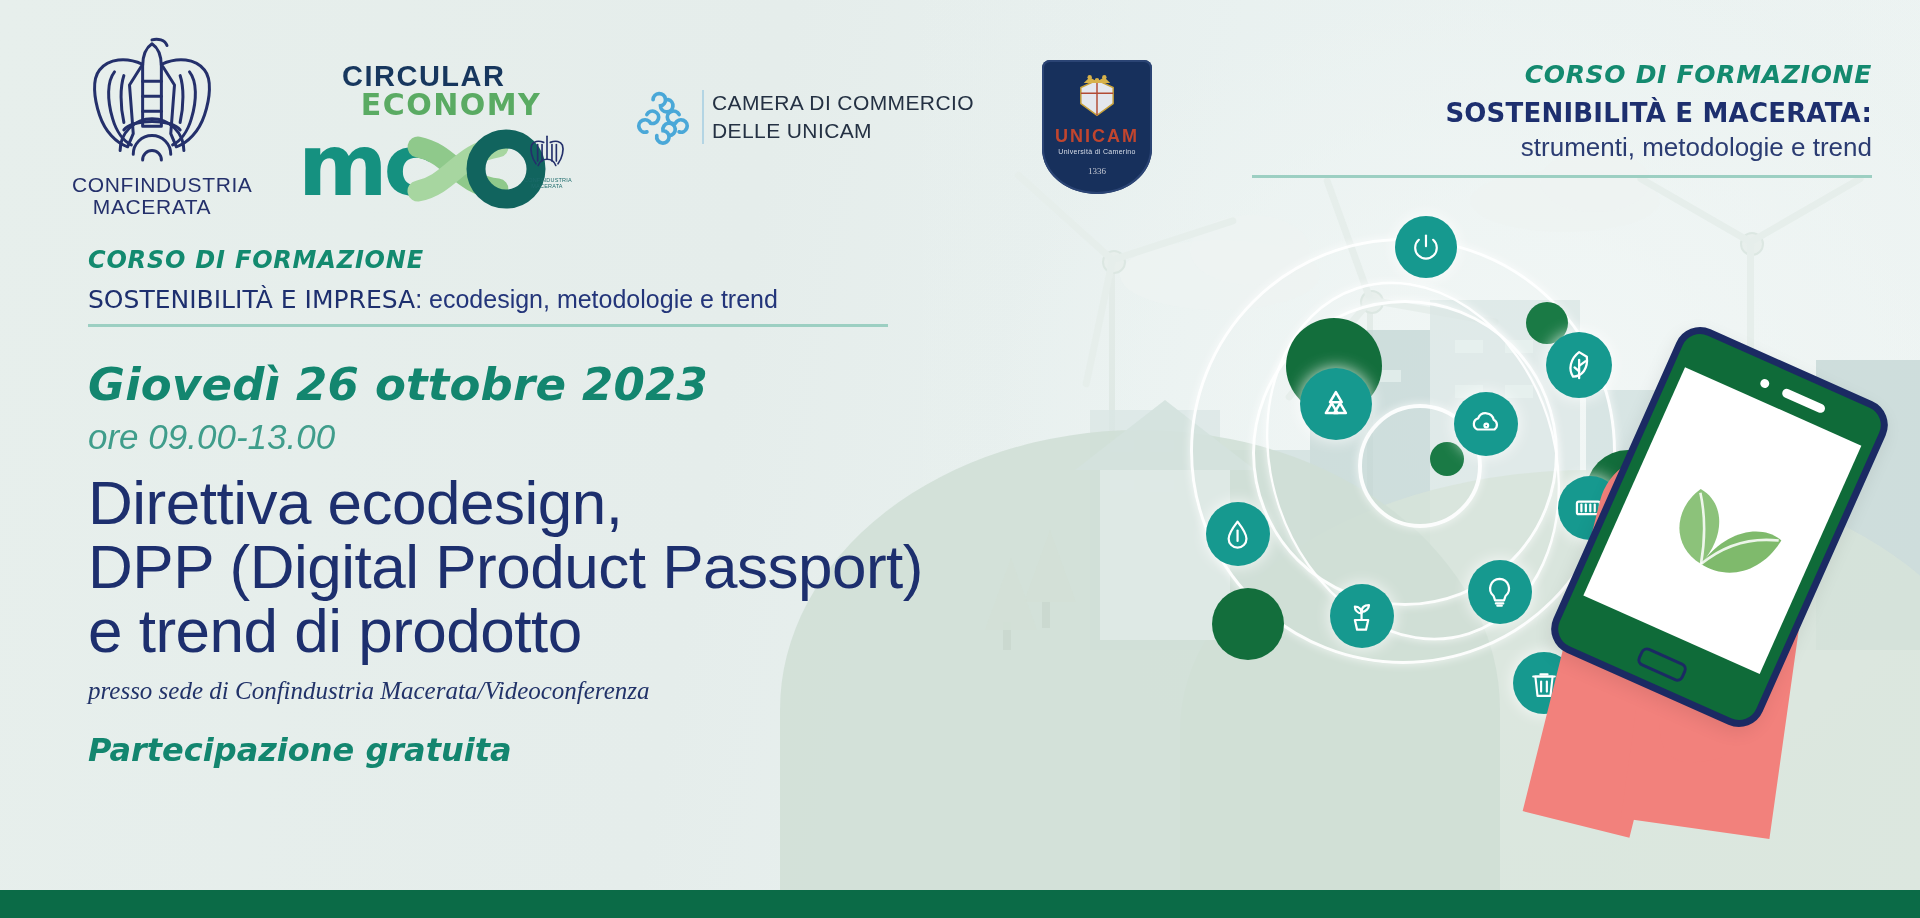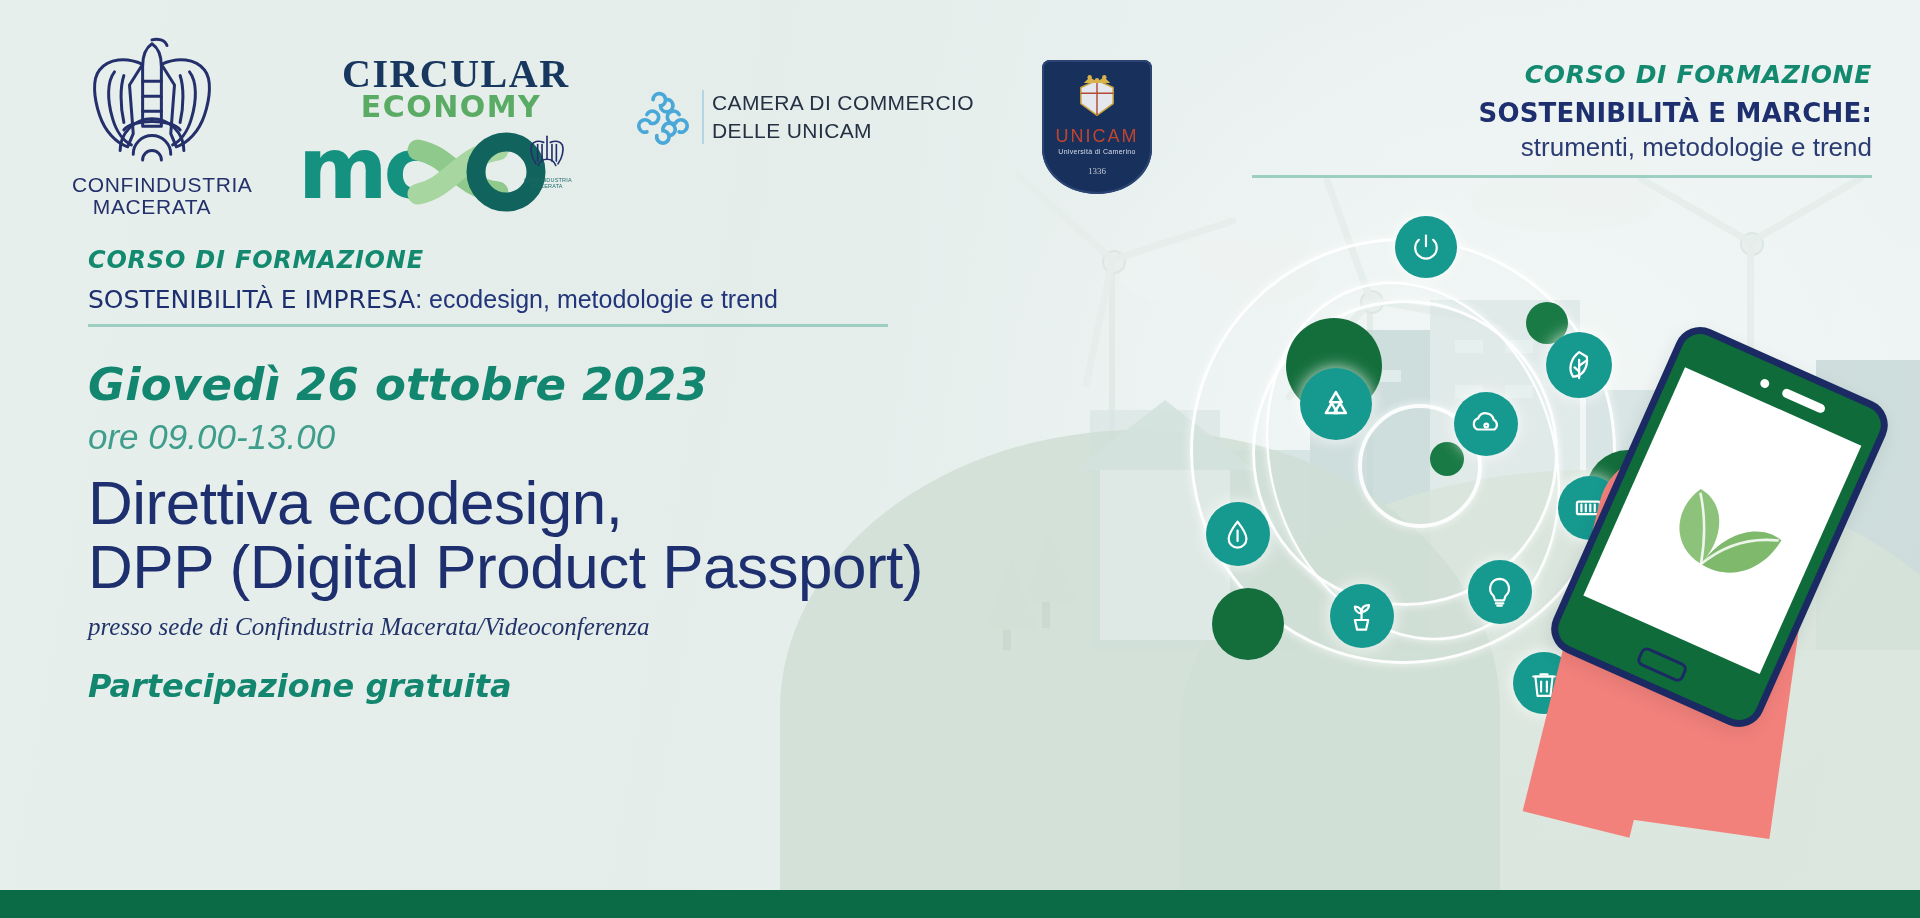--- a/index.html
+++ b/index.html
@@ -69,35 +69,35 @@
   .phone-dot{position:absolute;left:40%;top:16px;width:9px;height:9px;border-radius:50%;background:#ffffff;}
   .phone-home{position:absolute;left:50%;bottom:11px;width:44px;height:14px;margin-left:-22px;
     border:3px solid #1b2a63;border-radius:7px;}
 
   
   .logos{position:absolute;left:0;top:0;width:100%;height:240px;}
   .confind{position:absolute;left:72px;top:28px;width:160px;text-align:center;}
   .confind .name{font-family:"Liberation Sans",sans-serif;color:#24306b;
     font-size:21px;line-height:1.05;letter-spacing:.6px;font-weight:400;}
   .mcx{position:absolute;left:300px;top:55px;width:260px;}
-  .mcx .l1{font-family:Liberation Serif, serif;font-weight:bold;font-size:40px;letter-spacing:1.5px;
-    color:#17375e;line-height:.95;margin-left:42px;}
+  .mcx .l1{font-family:Liberation Sans, sans-serif;font-weight:bold;font-size:29px;letter-spacing:1.5px;
+    color:#17375e;line-height:.95;margin-left:42px;margin-top:8px;}
   .mcx .l2{font-family:"DejaVu Sans",sans-serif;font-weight:bold;font-size:30px;letter-spacing:1.5px;
     color:#5aab63;line-height:.95;margin-left:42px;text-align:center;}
   .mcx .word{font-family:"DejaVu Sans",sans-serif;font-weight:bold;font-size:76px;
     color:#159180;line-height:.85;letter-spacing:-3px;position:relative;text-align:center;}
   .cciaa{position:absolute;left:632px;top:86px;display:flex;align-items:center;gap:8px;}
   .cciaa .txt{font-family:"Liberation Sans",sans-serif;color:#243143;font-size:21px;
     line-height:1.32;letter-spacing:.4px;}
   .vbar{width:2px;height:54px;background:#b4d5e4;}
   .unicam{position:absolute;left:1042px;top:60px;width:110px;height:134px;}
   .shield{position:absolute;inset:0;background:#17305c;
     border-radius:8px 8px 50% 50%/8px 8px 34% 34%;box-shadow:inset 0 0 0 2px #2b4474;}
   .shield .u-name{position:absolute;left:0;right:0;top:66px;text-align:center;
-    color:#c1452e;font-size:18px;font-weight:normal;letter-spacing:2px;font-family:"Liberation Sans",sans-serif;}
+    color:#c1452e;font-size:18px;font-weight:bold;letter-spacing:2px;font-family:"Liberation Sans",sans-serif;}
   .shield .u-sub{position:absolute;left:0;right:0;top:88px;text-align:center;
     color:#d8dee9;font-size:7px;letter-spacing:.3px;font-family:"Liberation Sans",sans-serif;}
   .shield .u-year{position:absolute;left:0;right:0;top:106px;text-align:center;
     color:#c9ccd6;font-size:9px;font-family:"Liberation Serif",serif;}
   .crest{position:absolute;left:50%;top:14px;width:44px;height:46px;margin-left:-22px;}
 
   
   .tr-block{position:absolute;right:48px;top:60px;text-align:right;width:620px;}
   .tr-kicker{color:#138a6f;font-weight:bold;font-style:italic;font-size:25px;letter-spacing:.7px;
     font-family:"DejaVu Sans",sans-serif;}
@@ -378,33 +378,34 @@
         </svg>
         <div class="u-name">UNICAM</div>
         <div class="u-sub">Università di Camerino</div>
         <div class="u-year">1336</div>
       </div>
     </div>
   </div>
 
   <div class="tr-block">
     <div class="tr-kicker">CORSO DI FORMAZIONE</div>
-    <div class="tr-title">SOSTENIBILITÀ E MARCHE:</div>
+    <div class="tr-title">SOSTENIBILITÀ E MACERATA:</div>
     <div class="tr-sub">strumenti, metodologie e trend</div>
     <div class="tr-rule"></div>
   </div>
 
   <div class="main">
     <div class="kicker">CORSO DI FORMAZIONE</div>
     <div class="subline"><b>SOSTENIBILITÀ E IMPRESA</b><span>: ecodesign, metodologie e trend</span></div>
     <div class="rule"></div>
     <div class="date">Giovedì 26 ottobre 2023</div>
     <div class="time">ore 09.00-13.00</div>
     <div class="title">
       <div>Direttiva ecodesign,</div>
       <div>DPP (Digital Product Passport)</div>
+      <div>e trend di prodotto</div>
     </div>
     <div class="venue">presso sede di Confindustria Macerata/Videoconferenza</div>
     <div class="free">Partecipazione gratuita</div>
   </div>
 
   <div class="footer-bar"></div>
 </div>
 
 </body></html>

